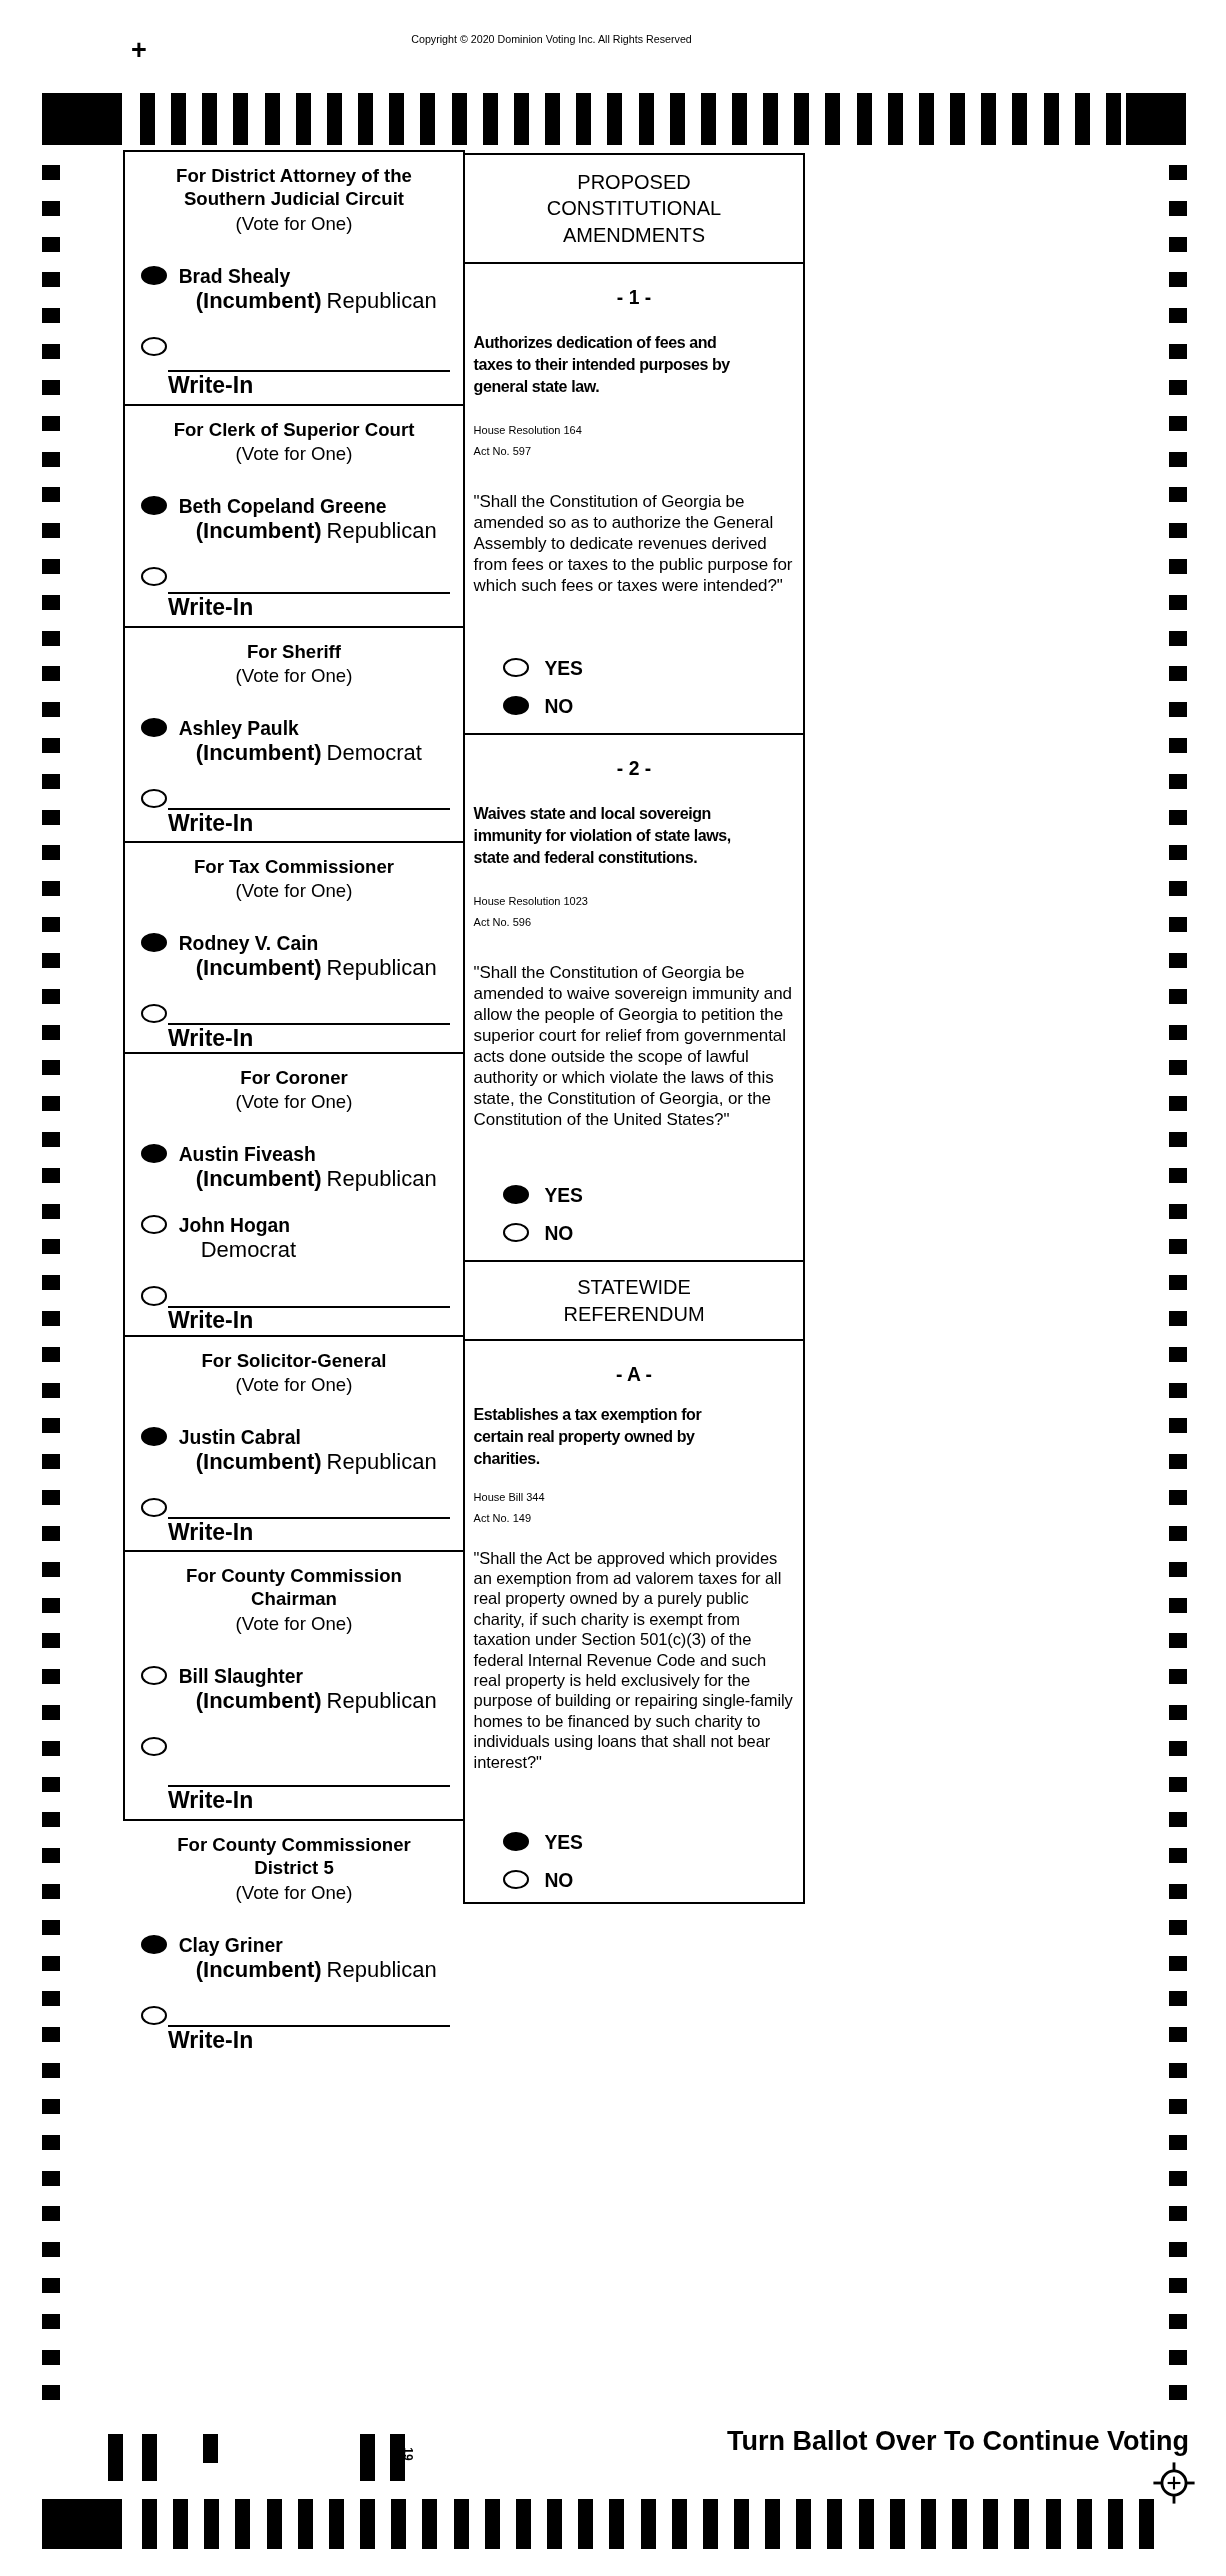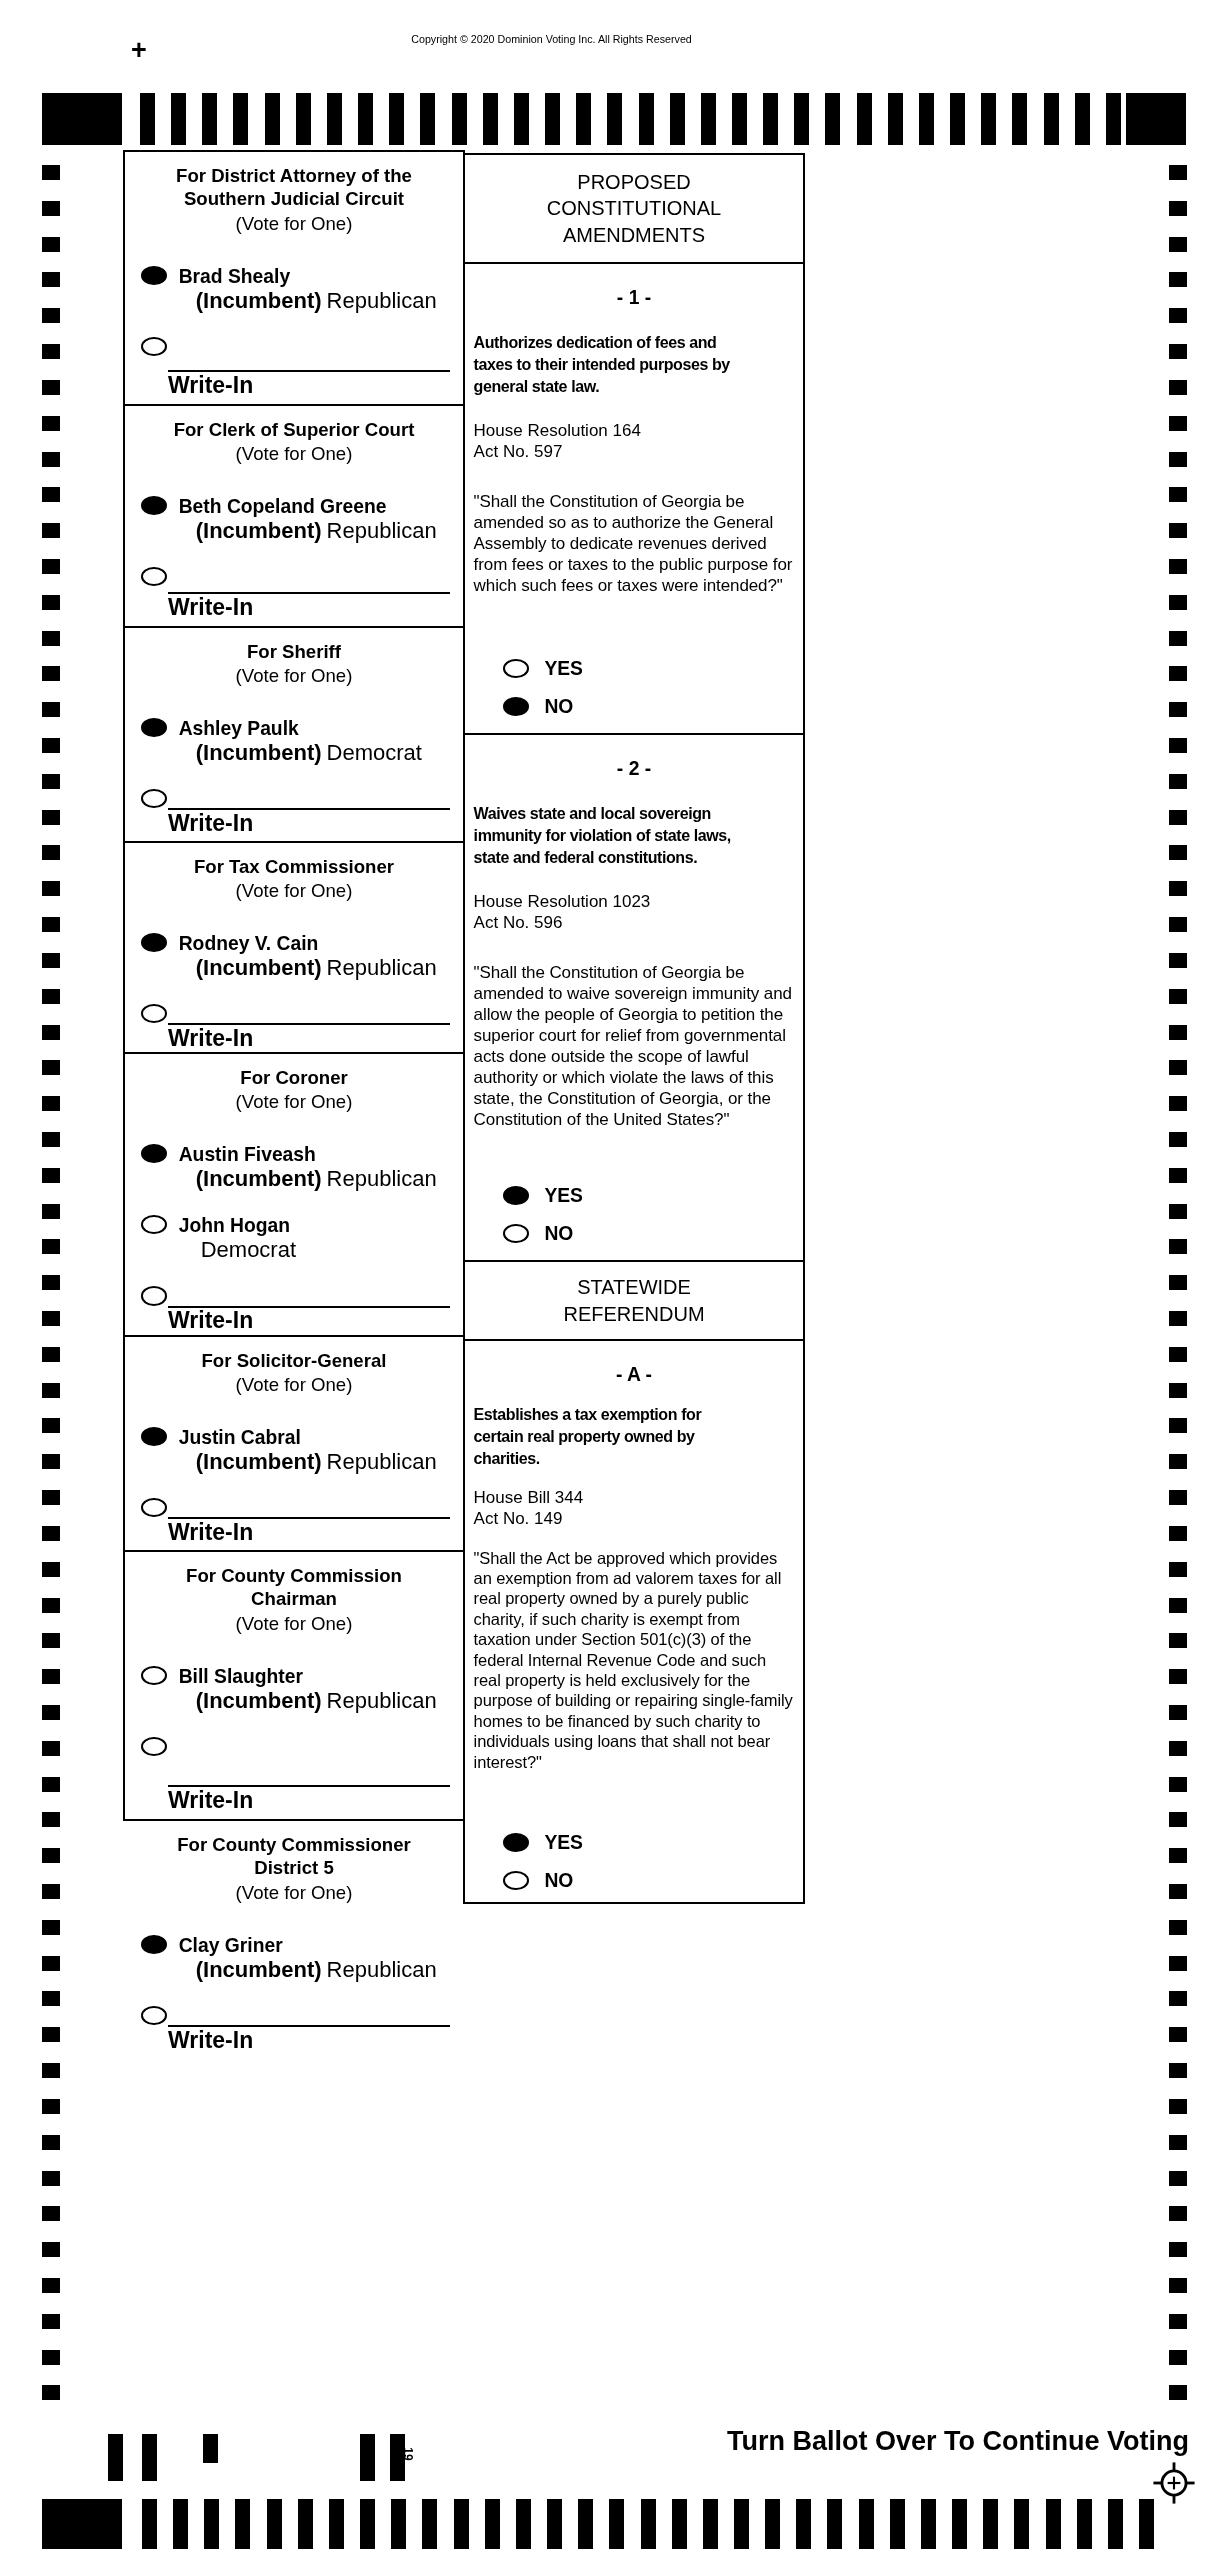--- a/index.html
+++ b/index.html
@@ -45,27 +45,27 @@
   .pr{margin-left:5px;}
   .writein{margin-top:auto;margin-left:33px;margin-right:2.9px;border-top:2.1px solid #000;padding-top:2.9px;}
   .wi-label{font-weight:bold;font-size:23px;line-height:21.5px;}
   
   .m-section{border-bottom:2.1px solid #000;box-sizing:border-box;display:flex;flex-direction:column;padding:4.3px 8.6px 14.3px;}
   .m-section:last-child{border-bottom:none;}
   .hm0{height:109px}.hm1{height:471px}.hm2{height:527px}.hm3{height:79px}.hm4{height:566px}
   .m-header{justify-content:center;text-align:center;font-weight:normal;font-size:20px;line-height:26.5px;padding-top:0;padding-bottom:0;}
   .m-number{text-align:center;font-weight:bold;font-size:19.3px;line-height:21.5px;margin-top:18.6px;}
   .m-summary{font-weight:bold;font-size:16px;line-height:22px;letter-spacing:-0.4px;margin-top:24px;}
-  .m-refs{font-size:17px;line-height:21px;margin-top:21.5px;}
+  .m-refs{font-size:11px;line-height:21px;margin-top:21.5px;}
   .m-question{font-size:17px;line-height:21px;letter-spacing:-0.1px;margin-top:29px;}
   .hm4 .m-summary{margin-top:18.6px}
   .hm4 .m-refs{margin-top:17px}
   .hm4 .m-question{margin-top:18.6px;line-height:20.4px;font-size:16.5px;}
   .opts{margin-top:auto;padding-bottom:1.4px;}
-  .opt{display:flex;align-items:center;margin-left:29px;margin-top:16.5px;}
+  .opt{display:flex;align-items:flex-start;margin-left:29px;margin-top:16.5px;}
   .opt .bubble{margin-right:15.8px;}
   .opt-label{font-weight:bold;font-size:19.3px;line-height:21.5px;}
   
   #turn-text{position:absolute;top:2426px;right:37px;font-weight:bold;font-size:27px;white-space:nowrap;}
 </style>
 </head>
 <body>
 
 <div id="copyright">Copyright © 2020 Dominion Voting Inc. All Rights Reserved</div>
 <div id="plus-mark">+</div>

